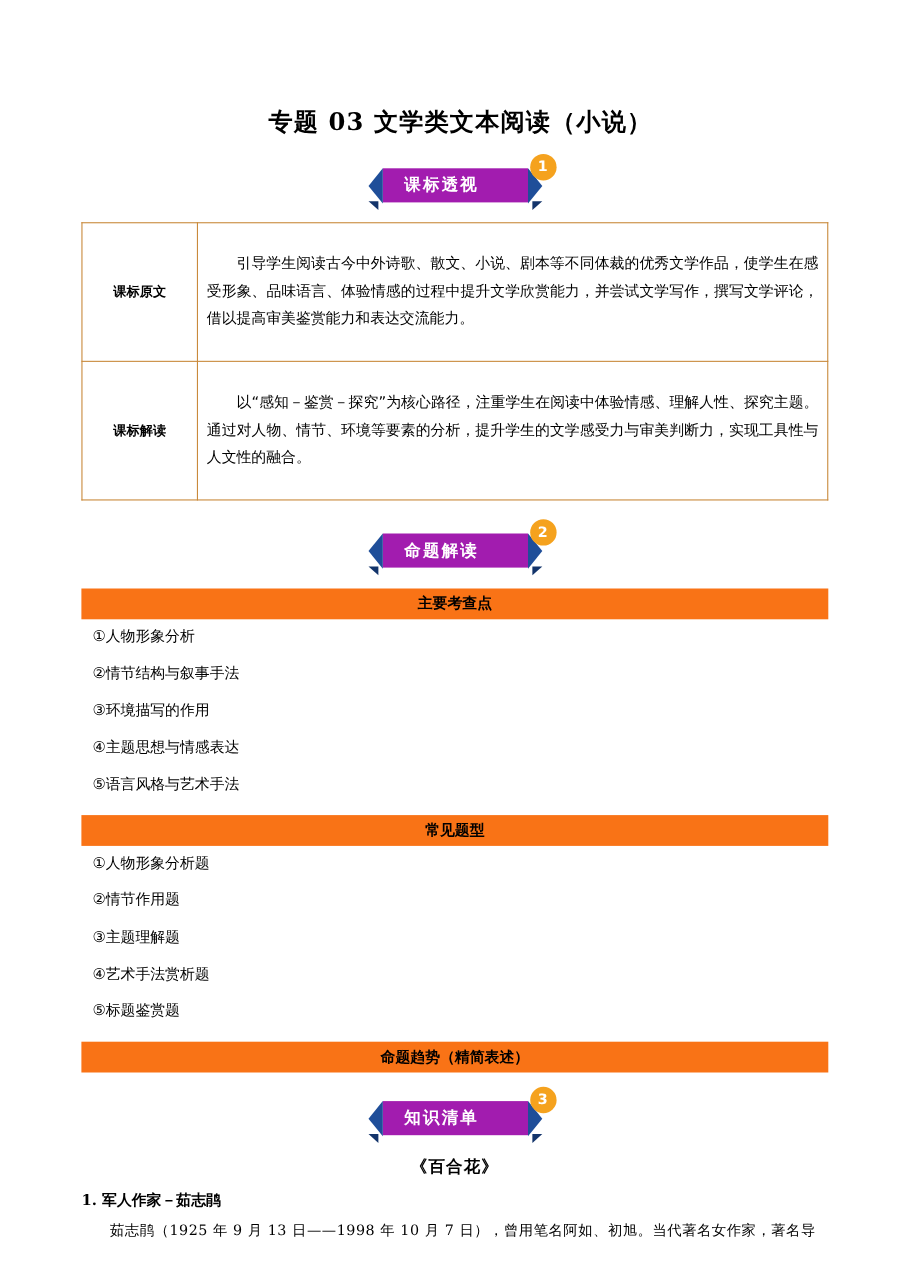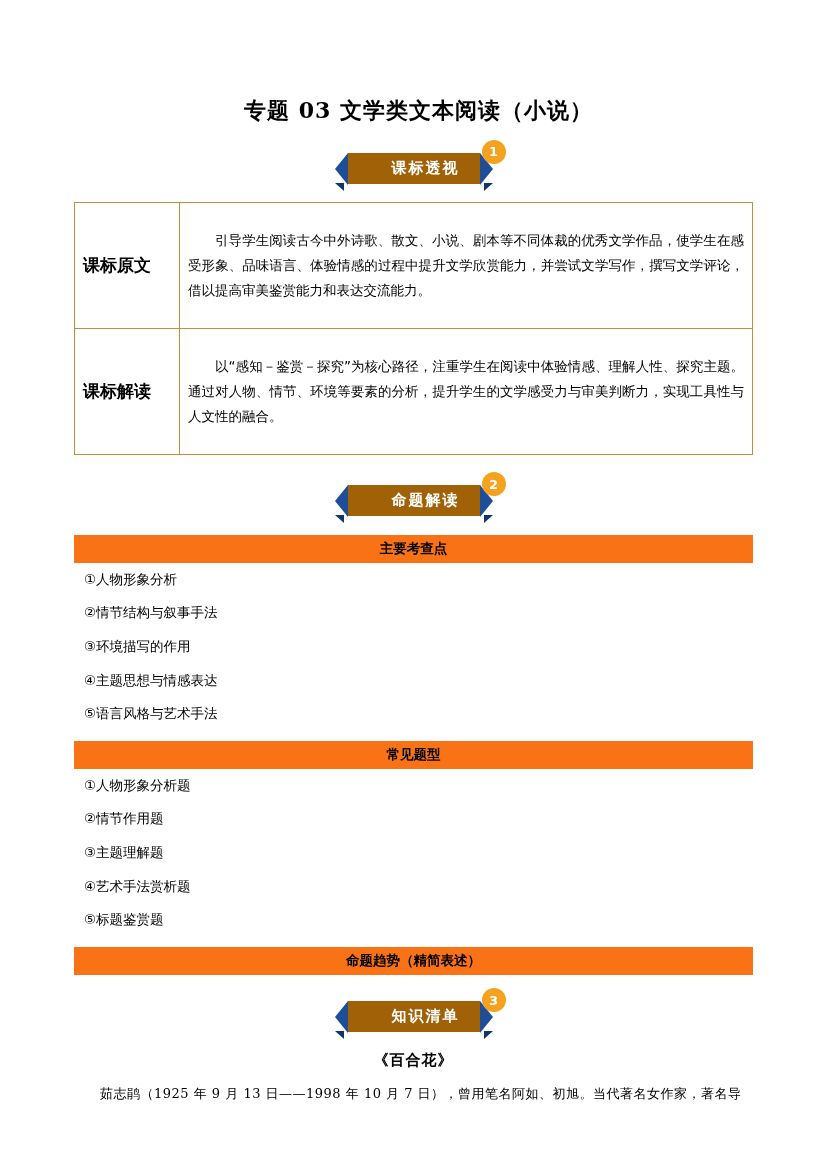--- a/index.html
+++ b/index.html
@@ -40,29 +40,29 @@
     align-items: center;
     margin: 6px 0 14px 0;
     height: 40px;
   }
   .banner {
     position: relative;
     display: inline-block;
   }
   .banner .ribbon {
     position: relative;
-    background: #a16207;
+    background: #a21caf;
     color: #ffffff;
     font-family: "DejaVu Serif", "Liberation Serif", serif;
     font-weight: bold;
     font-size: 15px;
     letter-spacing: 2px;
     padding: 6px 20px 6px 20px;
     display: block;
-    text-align: right;
+    text-align: left;
     min-width: 92px;
   }
   .banner .ribbon::before,
   .banner .ribbon::after {
     content: "";
     position: absolute;
     top: 0;
     width: 0;
     height: 0;
     border-top: 16px solid transparent;
@@ -115,22 +115,23 @@
     margin: 8px 0 10px 0;
     table-layout: fixed;
   }
   table.kb-table td {
     border: 1px solid #C98A3C;
     vertical-align: middle;
     padding: 25px 8px;
   }
   td.label-cell {
     width: 88px;
-    font-weight: bold;
-    font-size: 17px;
+    text-align: center;
+    font-weight: bold;
+    font-size: 12px;
     font-family: "DejaVu Sans", "Liberation Sans", sans-serif;
     color: #000;
   }
   td.body-cell {
     font-size: 13.5px;
     line-height: 1.85;
     text-align: justify;
     text-indent: 2em;
     font-family: "DejaVu Sans", "Liberation Sans", sans-serif;
   }
@@ -241,15 +242,16 @@
   <div class="banner-wrap" style="margin-top:22px;">
     <div class="banner">
       <span class="tail-left"></span>
       <span class="tail-right"></span>
       <span class="ribbon">知识清单</span>
       <span class="num-badge">3</span>
     </div>
   </div>
 
   <div class="work-title">《百合花》</div>
+  <div class="sub-head">1. 军人作家－茹志鹃</div>
   <p class="body-para">茹志鹃（1925 年 9 月 13 日——1998 年 10 月 7 日），曾用笔名阿如、初旭。当代著名女作家，著名导</p>
 
 </div>
 
 </body></html>

